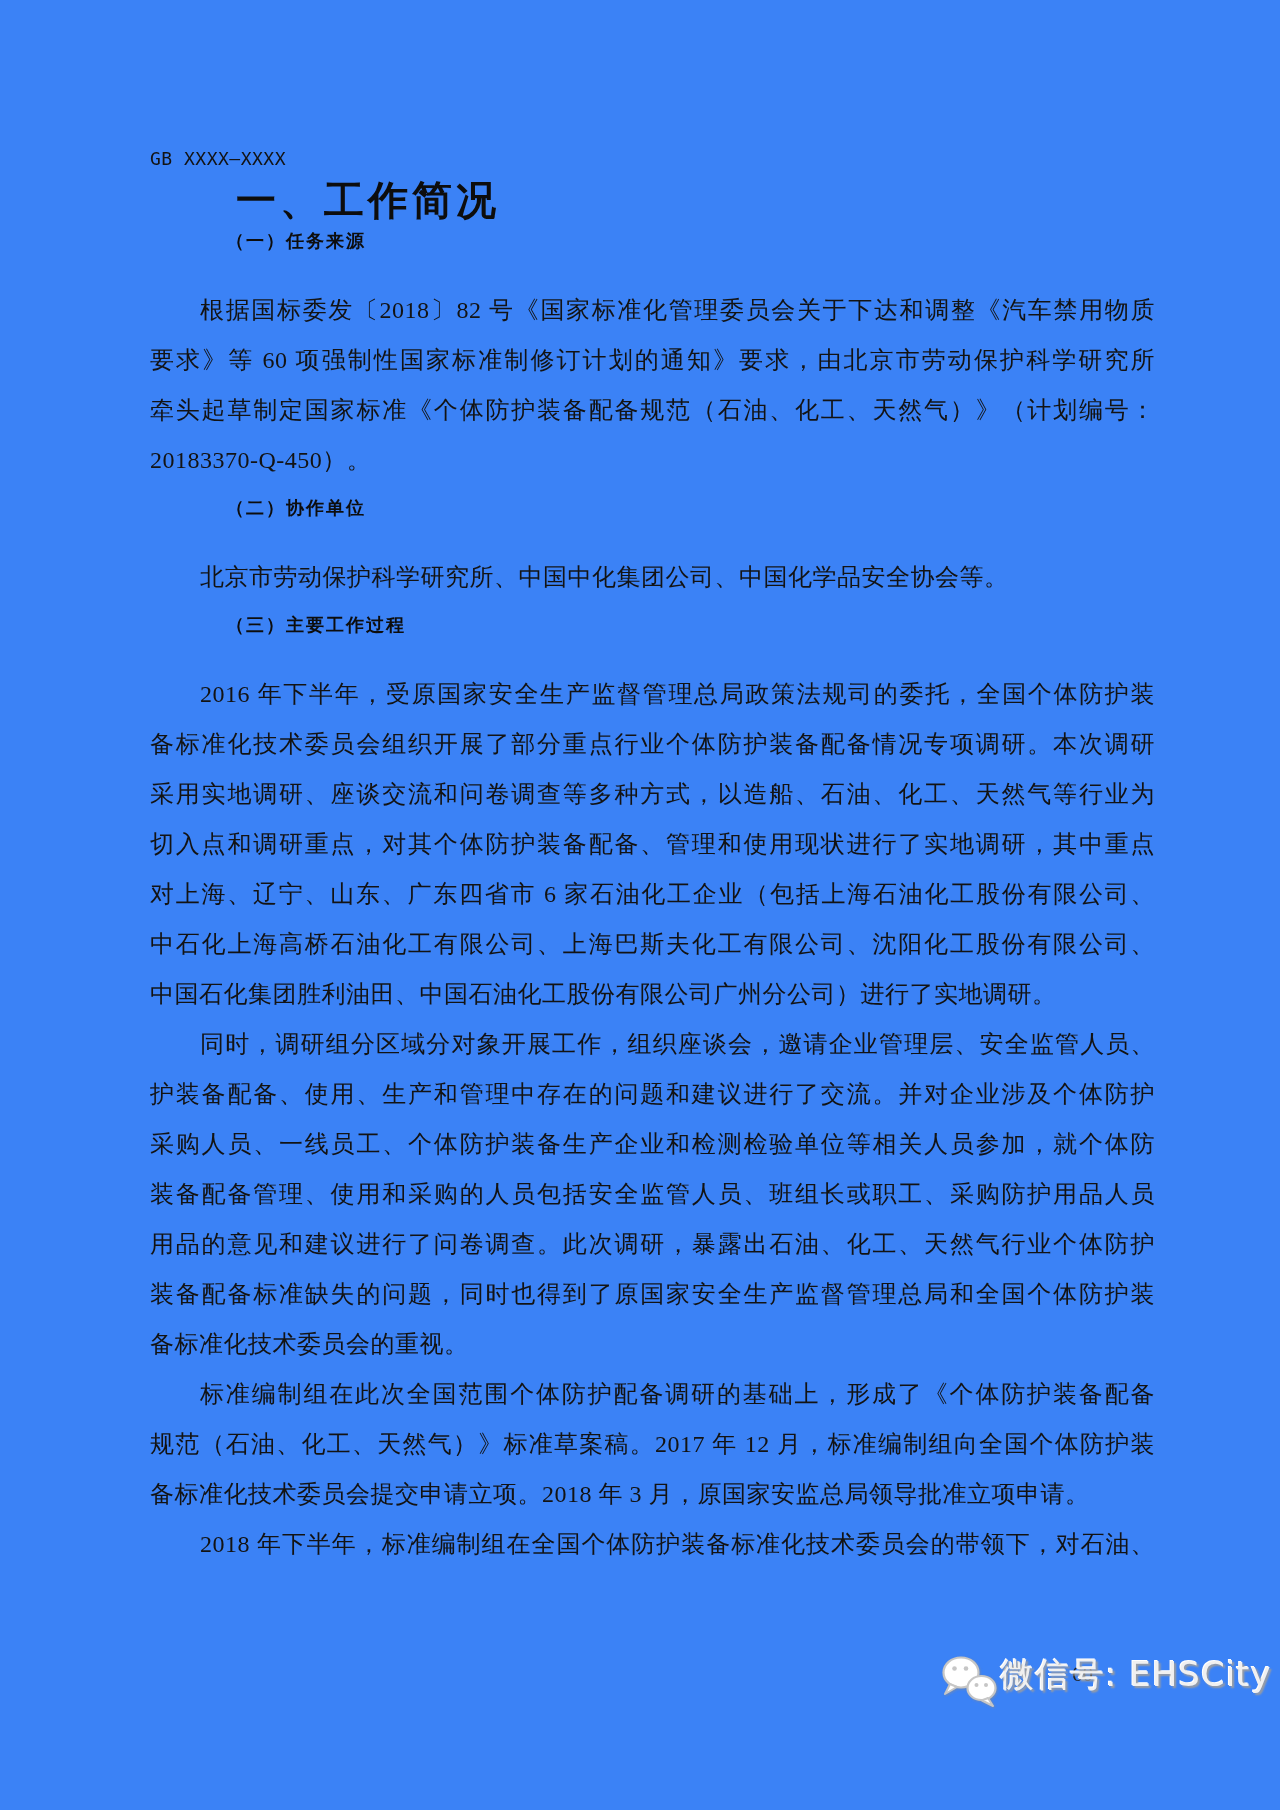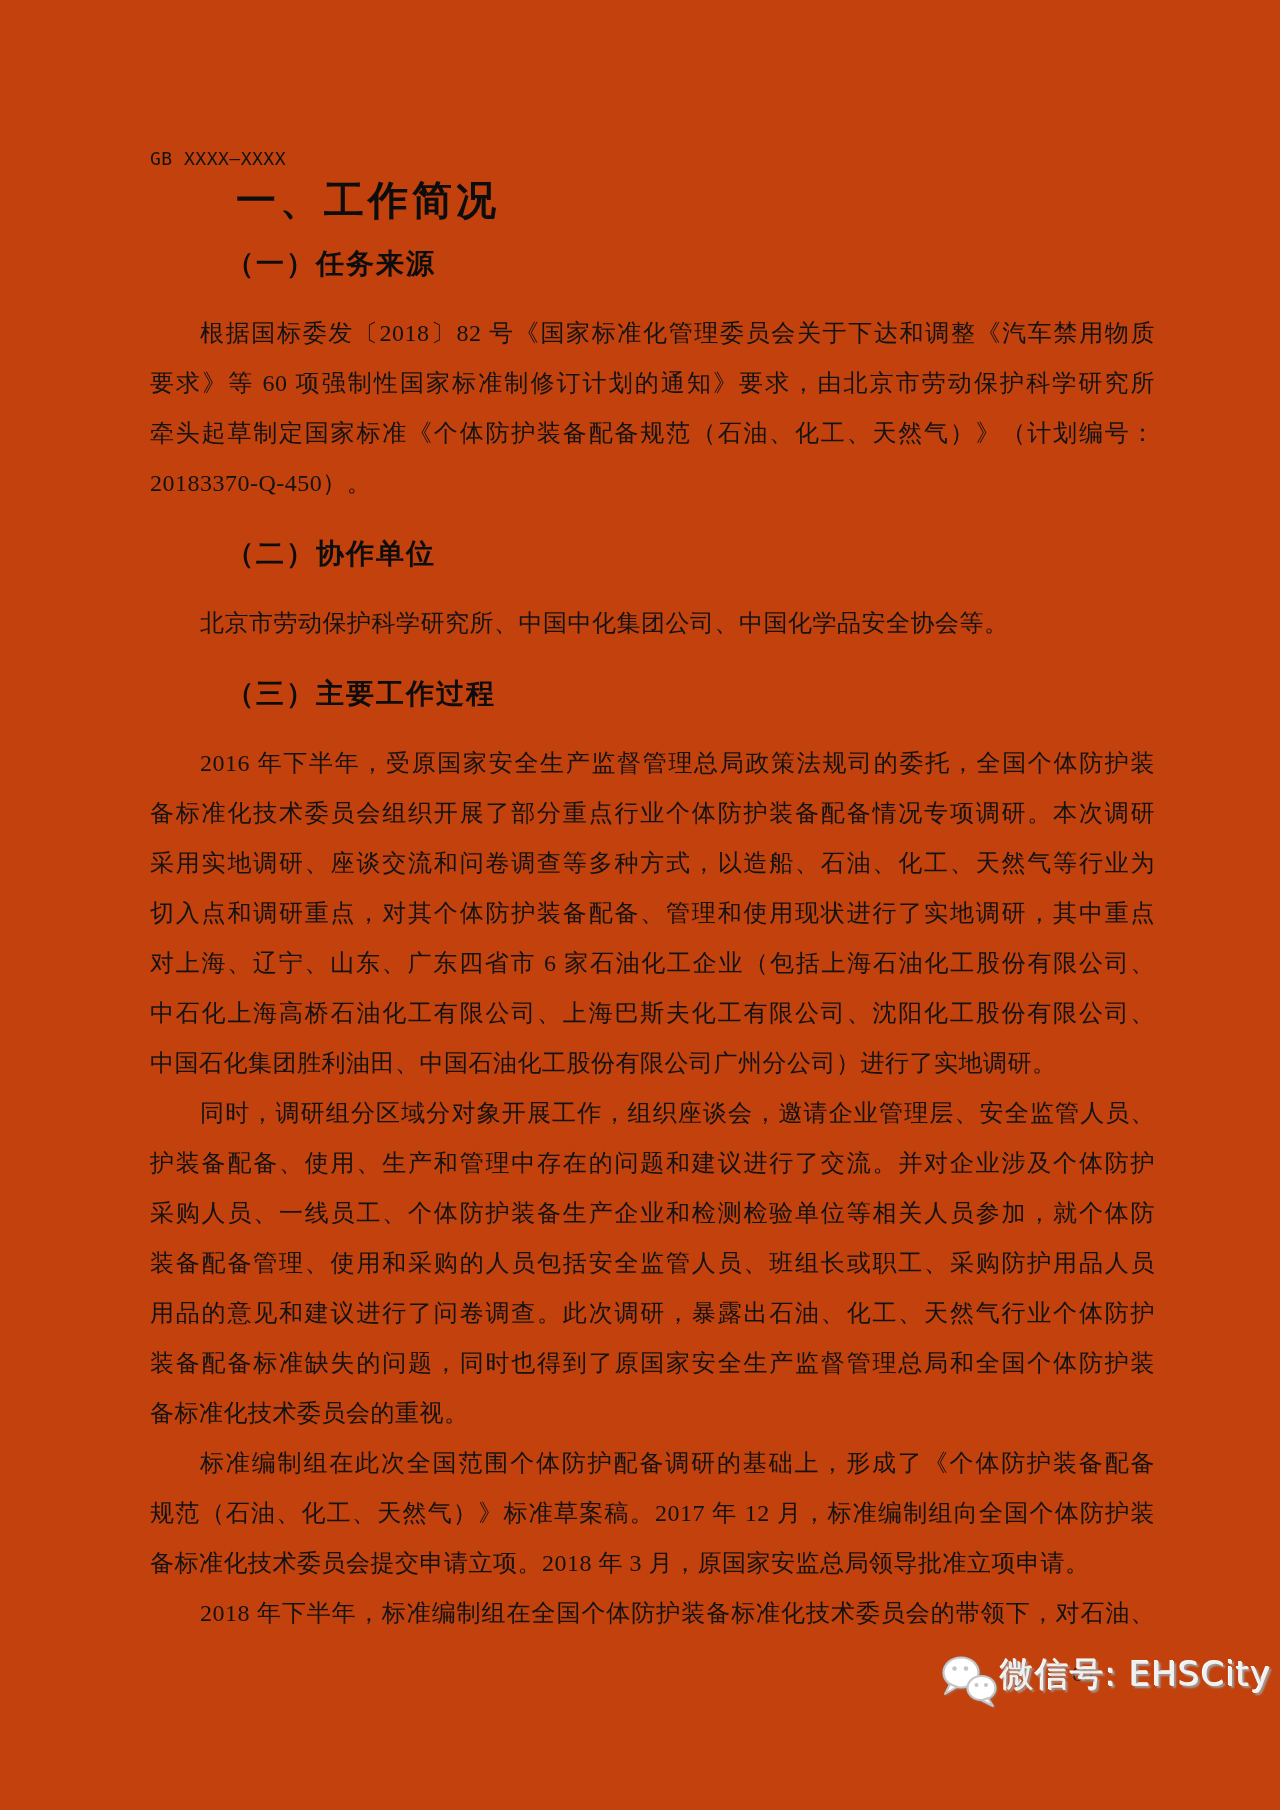--- a/index.html
+++ b/index.html
@@ -4,21 +4,21 @@
 <style>
   html, body {
     margin: 0;
     padding: 0;
     background: #ffffff;
   }
   .page {
     position: relative;
     width: 1280px;
     height: 1810px;
-    background: #c2410c;
+    background: #3b82f6;
     overflow: hidden;
     color: #111111;
     font-family: "Liberation Serif", "DejaVu Serif", serif;
   }
   .content {
     position: absolute;
     left: 150px;
     top: 148px;
     width: 1005px;
   }
@@ -34,26 +34,26 @@
     margin-top: 12px;
     padding-left: 86px;
     font-family: "Liberation Sans", "DejaVu Sans", sans-serif;
     font-weight: 700;
     font-size: 40px;
     line-height: 36px;
     letter-spacing: 4px;
     color: #0d0d0d;
   }
   .section-heading {
-    margin-top: 28px;
+    margin-top: 5px;
     margin-bottom: 26px;
     padding-left: 76px;
     font-family: "Liberation Sans", "DejaVu Sans", sans-serif;
     font-weight: 700;
-    font-size: 28px;
+    font-size: 18px;
     line-height: 36px;
     letter-spacing: 2px;
     color: #0d0d0d;
   }
   .body-line {
     font-size: 24px;
     line-height: 50px;
     height: 50px;
     text-align: justify;
     text-justify: inter-ideograph;

